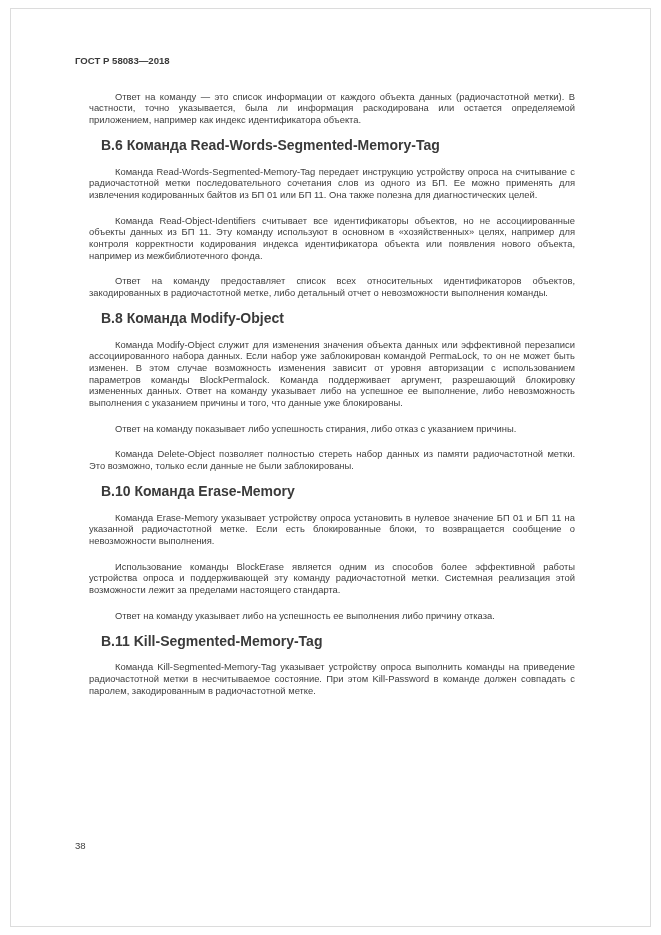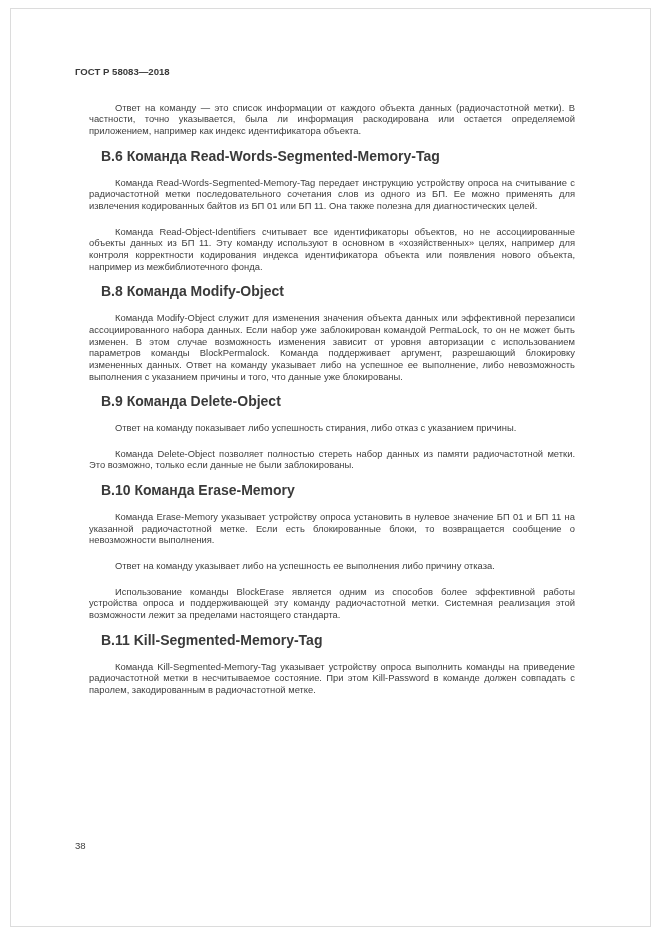--- a/index.html
+++ b/index.html
@@ -20,21 +20,21 @@
     left: 10px;
     top: 8px;
     right: 10px;
     bottom: 8px;
     border: 1px solid #dcdcdc;
     pointer-events: none;
   }
   .doc {
     position: absolute;
     left: 75px;
-    top: 66px;
+    top: 55px;
     width: 514px;
     color: #404040;
     font-size: 9.4px;
     line-height: 11.7px;
     text-align: justify;
   }
   .doc-header {
     font-weight: bold;
     font-size: 9.6px;
     color: #3a3a3a;
@@ -76,38 +76,38 @@
 
     <p class="intro">Ответ на команду — это список информации от каждого объекта данных (радиочастотной метки). В частности, точно указывается, была ли информация раскодирована или остается определяемой приложением, например как индекс идентификатора объекта.</p>
 
     <div>
       <div class="sec-heading">В.6 Команда Read-Words-Segmented-Memory-Tag</div>
       <p>Команда Read-Words-Segmented-Memory-Tag передает инструкцию устройству опроса на считывание с радиочастотной метки последовательного сочетания слов из одного из БП. Ее можно применять для извлечения кодированных байтов из БП 01 или БП 11. Она также полезна для диагностических целей.</p>
     </div>
 
     <div>
       <p>Команда Read-Object-Identifiers считывает все идентификаторы объектов, но не ассоциированные объекты данных из БП 11. Эту команду используют в основном в «хозяйственных» целях, например для контроля корректности кодирования индекса идентификатора объекта или появления нового объекта, например из межбиблиотечного фонда.</p>
+      <p>Ответ на команду предоставляет список всех относительных идентификаторов объектов, закодированных в радиочастотной метке, либо детальный отчет о невозможности выполнения команды.</p>
     </div>
 
     <div>
       <div class="sec-heading">В.8 Команда Modify-Object</div>
       <p>Команда Modify-Object служит для изменения значения объекта данных или эффективной перезаписи ассоциированного набора данных. Если набор уже заблокирован командой PermaLock, то он не может быть изменен. В этом случае возможность изменения зависит от уровня авторизации с использованием параметров команды BlockPermalock. Команда поддерживает аргумент, разрешающий блокировку измененных данных. Ответ на команду указывает либо на успешное ее выполнение, либо невозможность выполнения с указанием причины и того, что данные уже блокированы.</p>
     </div>
 
     <div>
-      <div class="sec-heading">В.9 Команда Delete-Object</div>
       <p>Ответ на команду показывает либо успешность стирания, либо отказ с указанием причины.</p>
       <p>Команда Delete-Object позволяет полностью стереть набор данных из памяти радиочастотной метки. Это возможно, только если данные не были заблокированы.</p>
     </div>
 
     <div>
       <div class="sec-heading">В.10 Команда Erase-Memory</div>
       <p>Команда Erase-Memory указывает устройству опроса установить в нулевое значение БП 01 и БП 11 на указанной радиочастотной метке. Если есть блокированные блоки, то возвращается сообщение о невозможности выполнения.</p>
+      <p>Использование команды BlockErase является одним из способов более эффективной работы устройства опроса и поддерживающей эту команду радиочастотной метки. Системная реализация этой возможности лежит за пределами настоящего стандарта.</p>
       <p>Ответ на команду указывает либо на успешность ее выполнения либо причину отказа.</p>
-      <p>Использование команды BlockErase является одним из способов более эффективной работы устройства опроса и поддерживающей эту команду радиочастотной метки. Системная реализация этой возможности лежит за пределами настоящего стандарта.</p>
     </div>
 
     <div>
       <div class="sec-heading">В.11 Kill-Segmented-Memory-Tag</div>
       <p>Команда Kill-Segmented-Memory-Tag указывает устройству опроса выполнить команды на приведение радиочастотной метки в несчитываемое состояние. При этом Kill-Password в команде должен совпадать с паролем, закодированным в радиочастотной метке.</p>
     </div>
   </div>
 
   <div class="page-number">38</div>
 </div>

